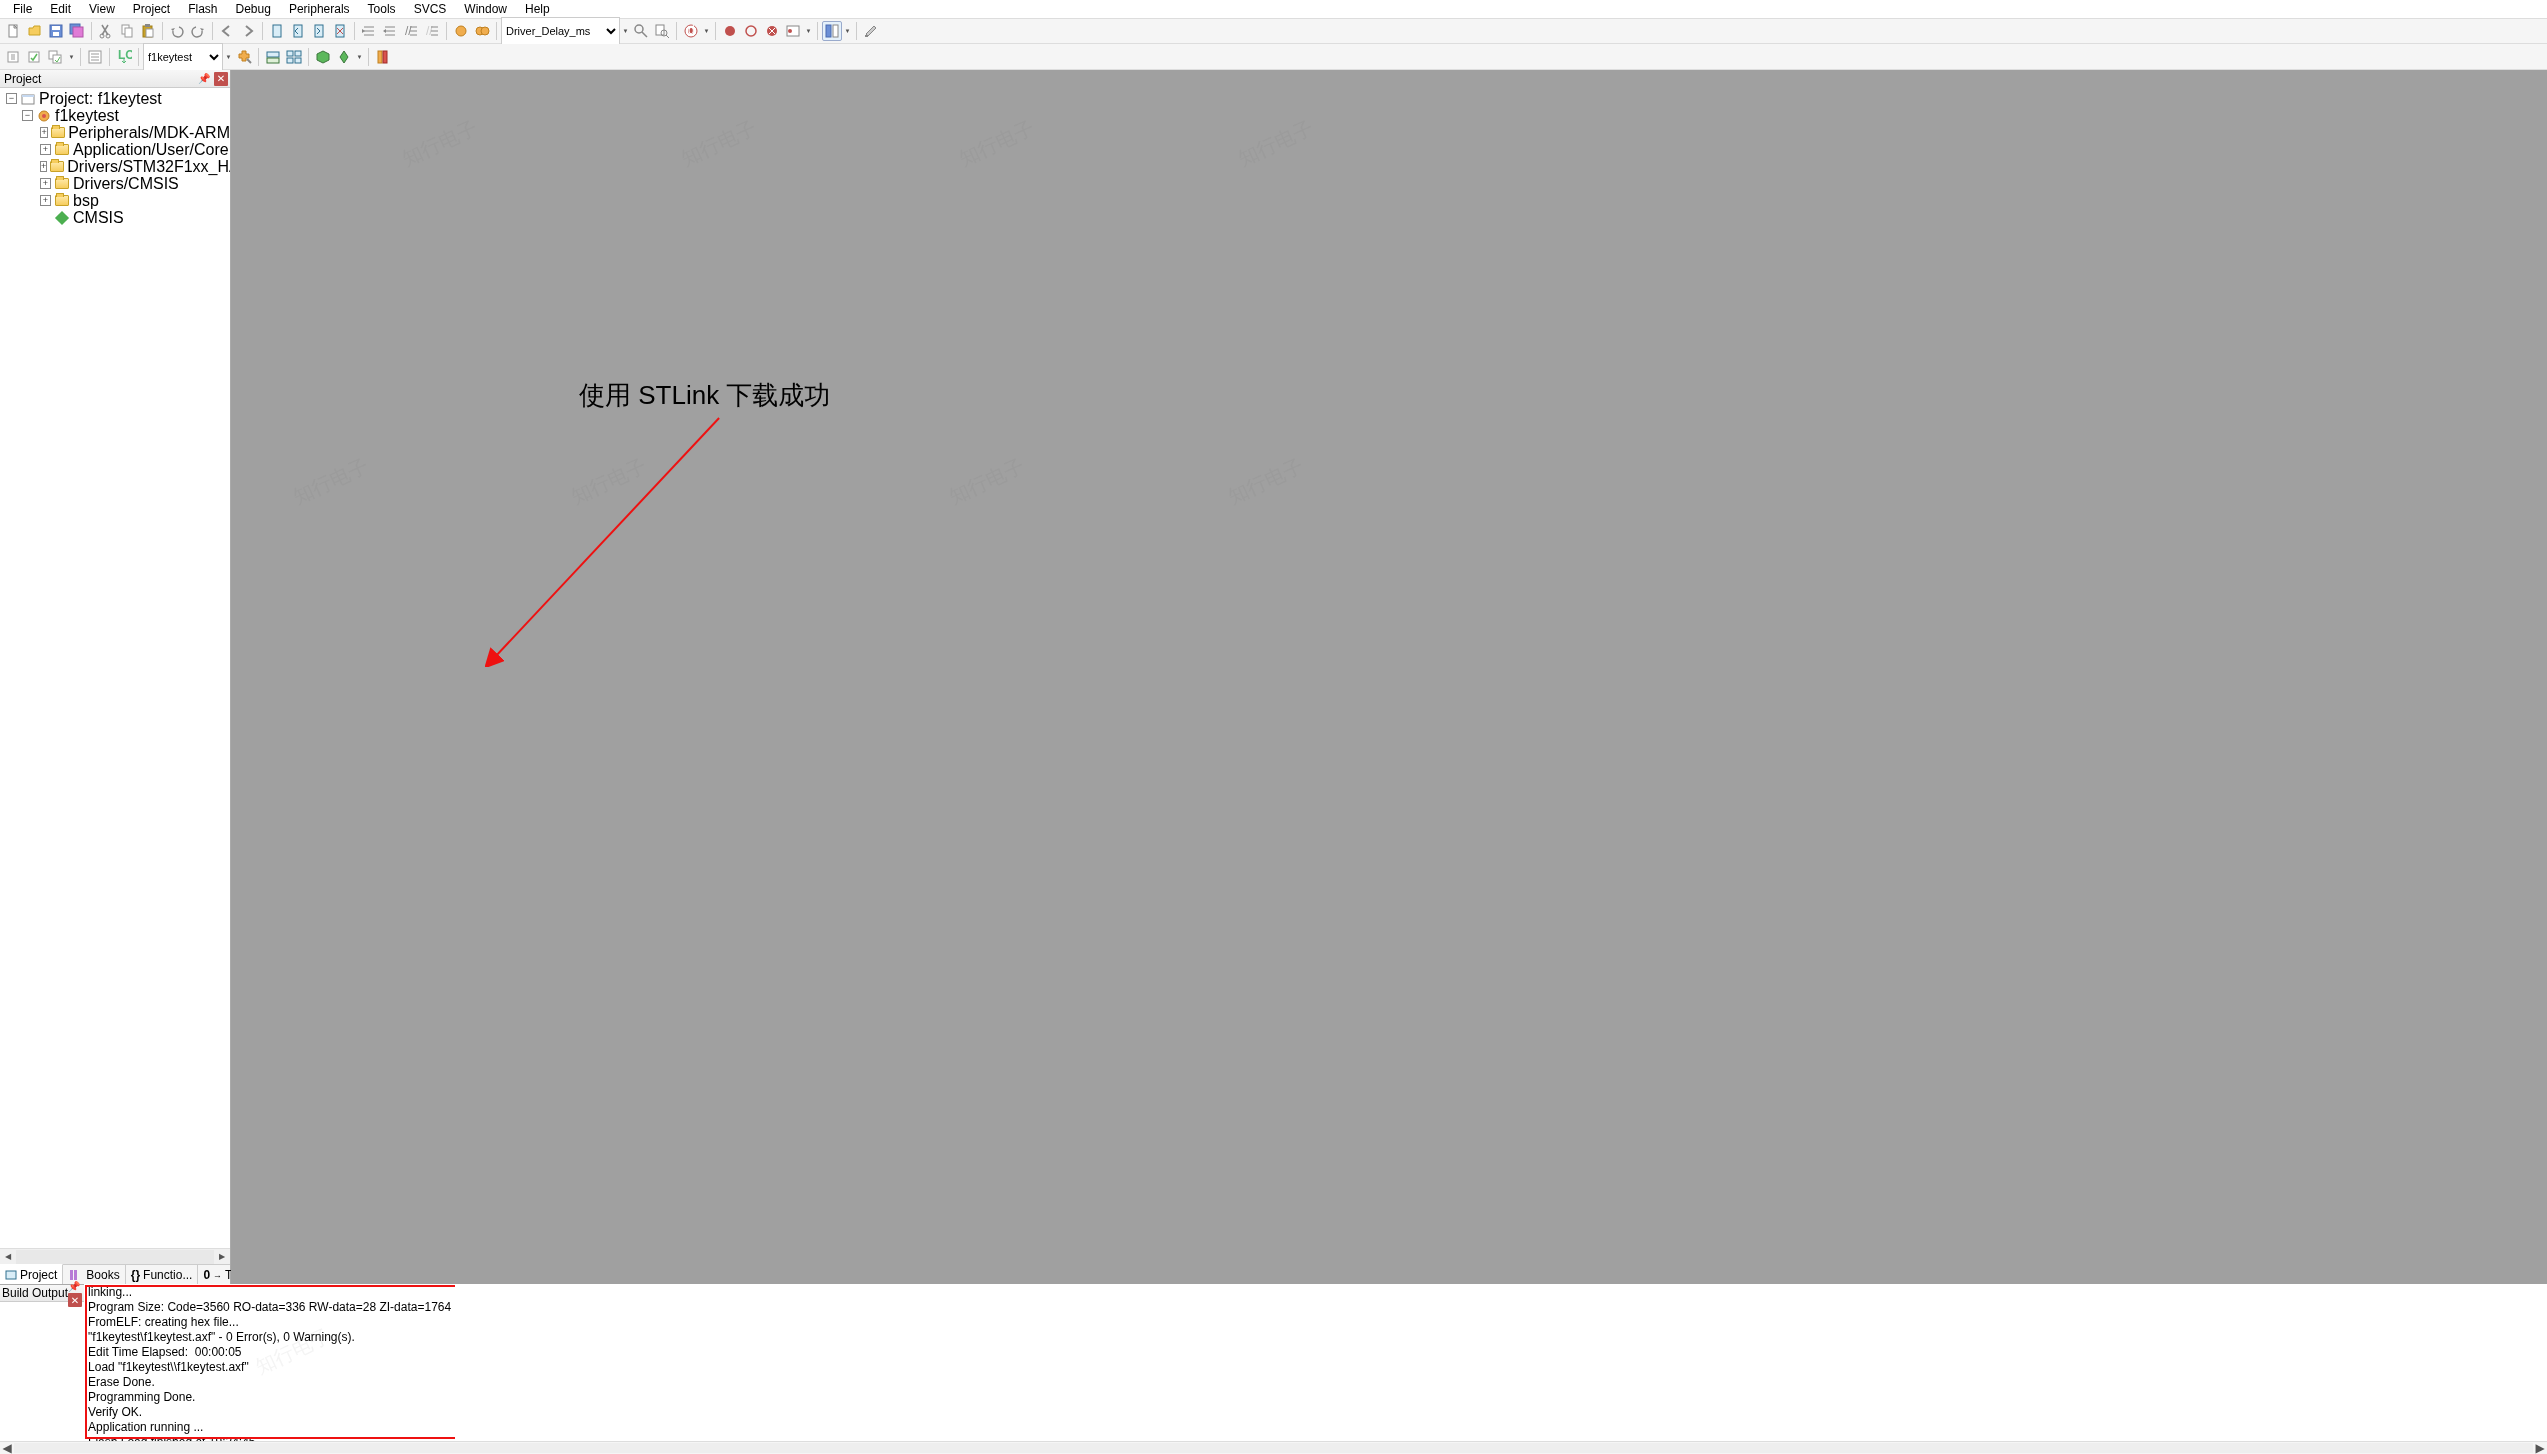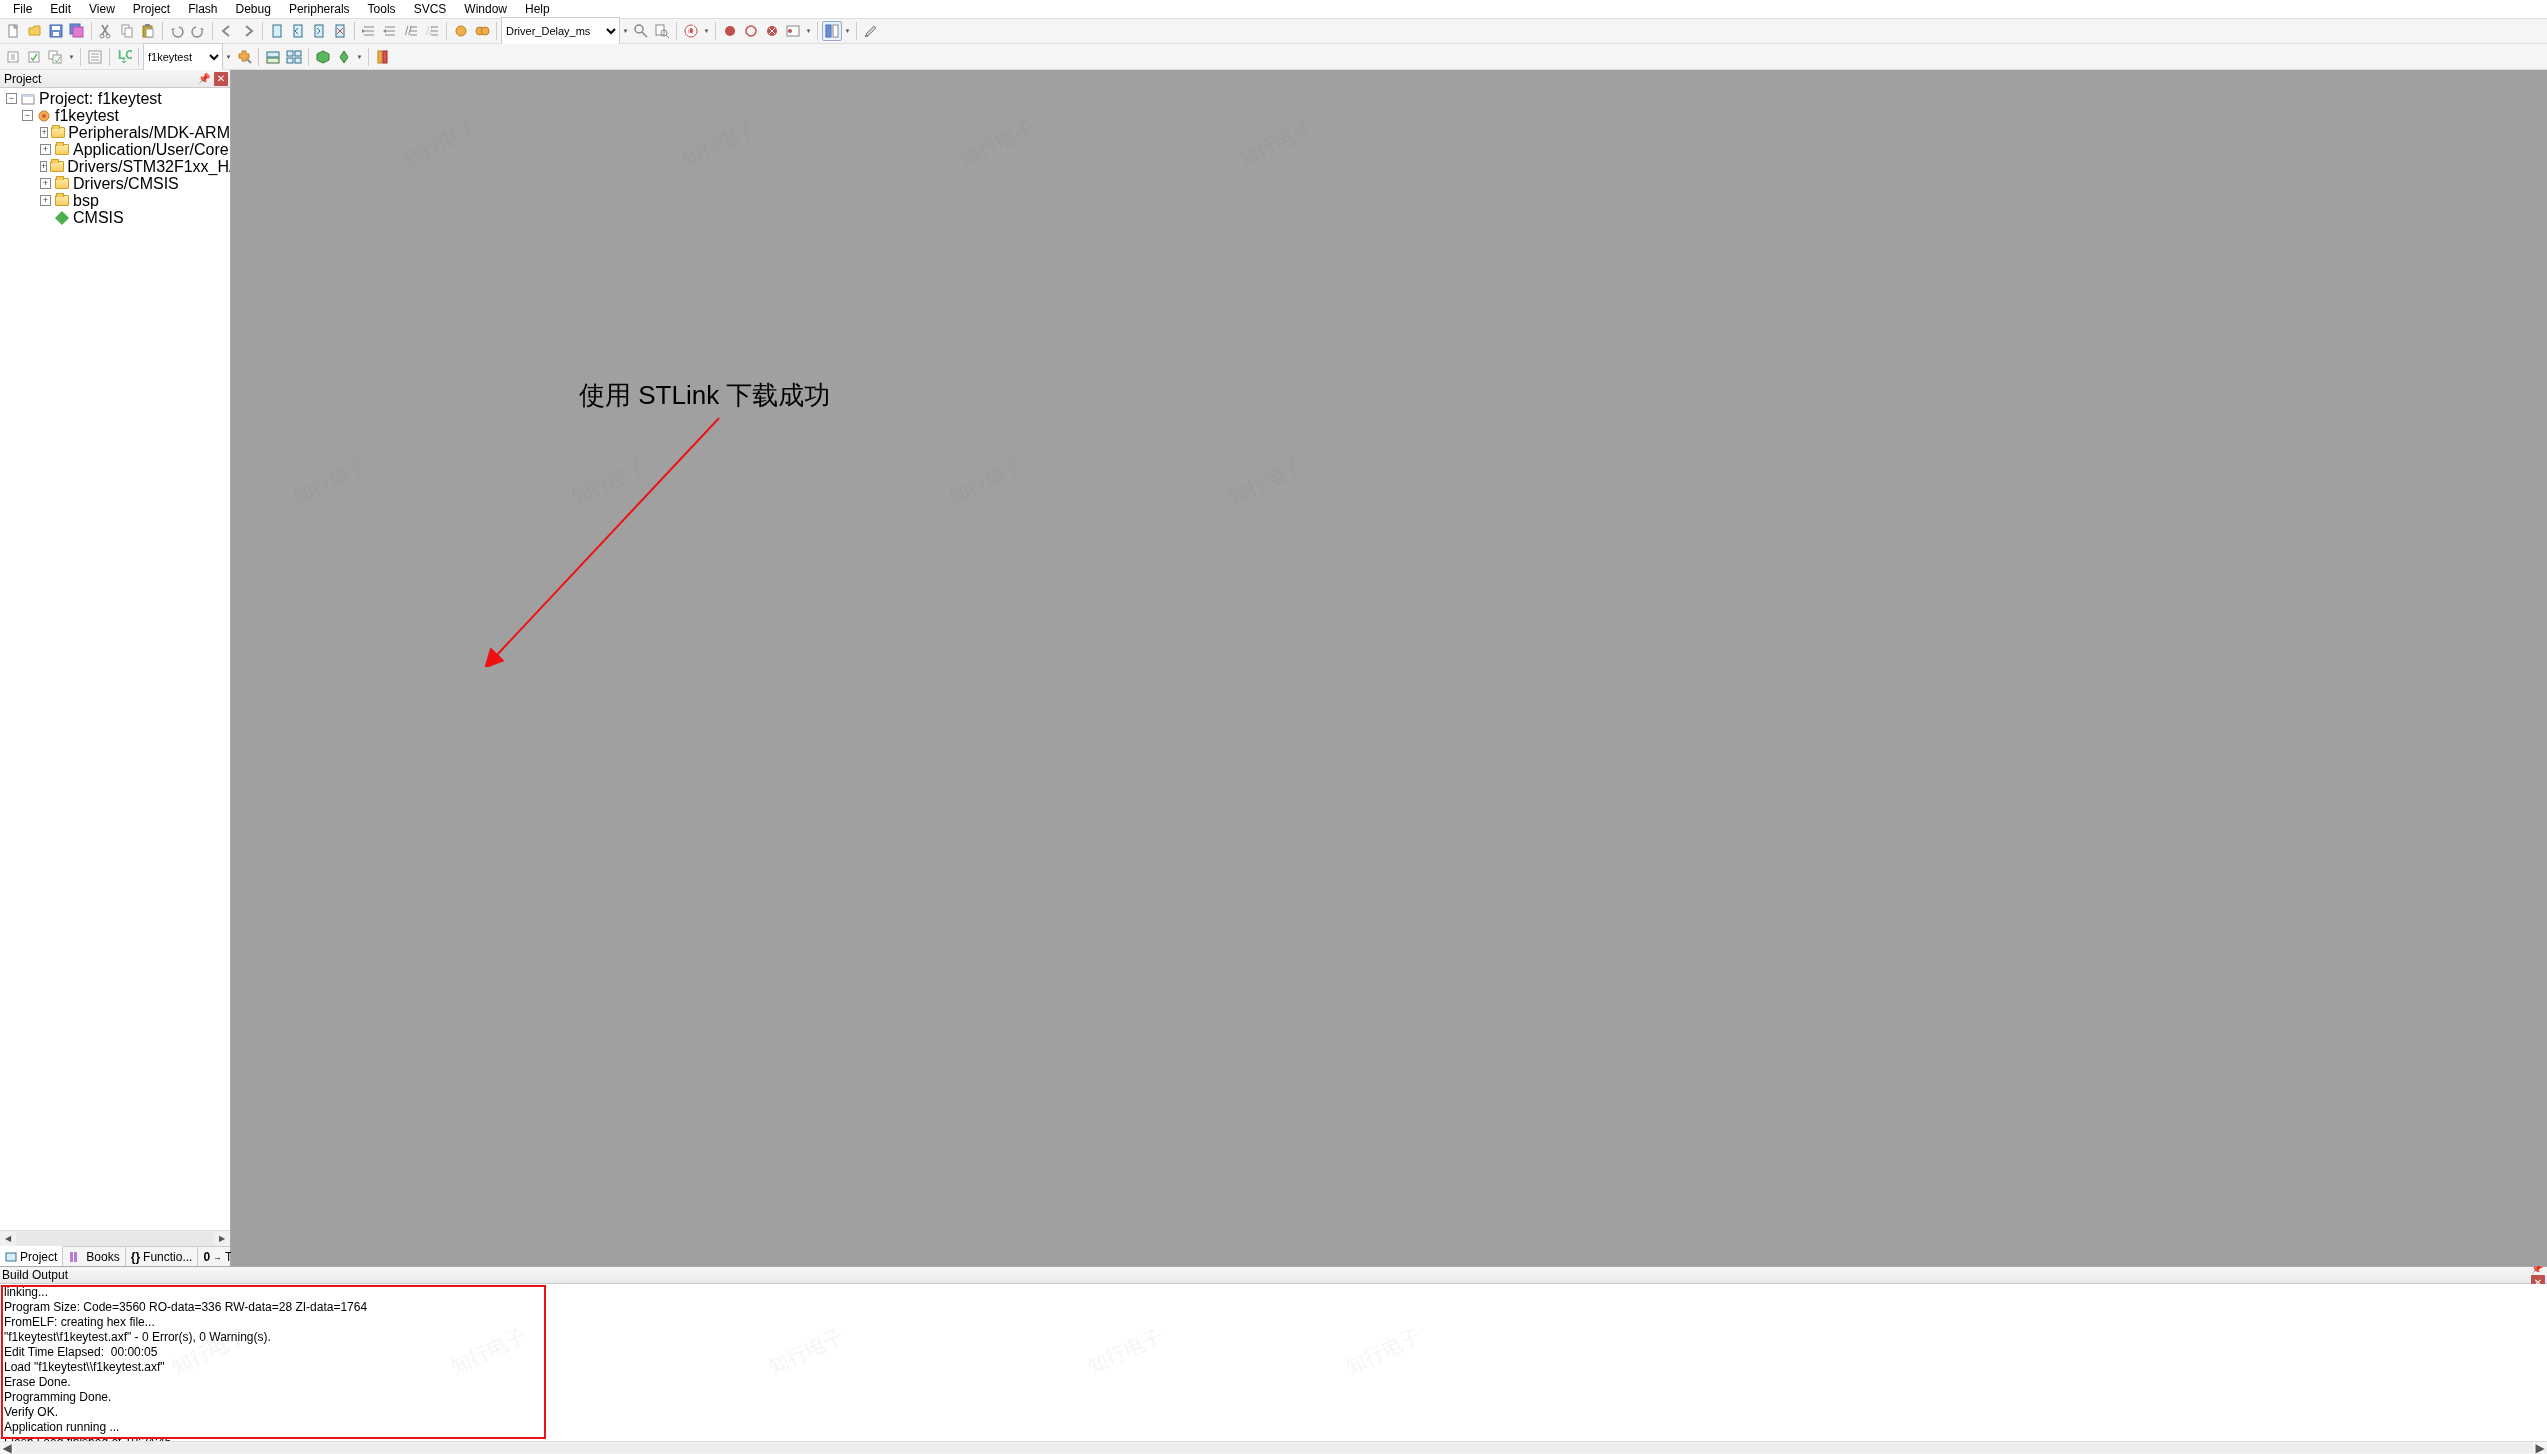--- a/index.html
+++ b/index.html
@@ -51,21 +51,21 @@
 .editor-area { flex: 1; background: #a0a0a0; position: relative; }
 
 
 .annotation-text { position:absolute; color:#000000; font-size: 26px; font-weight: 500; left: 348px; top: 308px; white-space: nowrap; }
 .annotation-arrow { position:absolute; left: 254px; top: 338px; pointer-events:none; }
 
 
 .watermark { position:absolute; color: rgba(100,100,100,0.07); font-size: 20px; transform: rotate(-25deg); pointer-events:none; white-space:nowrap; }
 
 
-.build-output-container { display:flex; flex-direction:column; }
+.build-output-container { display:flex; flex-direction:row; }
 .build-title { display:flex; align-items:center; justify-content:space-between; background: linear-gradient(#f7f7f7,#e9e9e9); border-top:1px solid #aaa; border-bottom:1px solid #ccc; height:18px; padding:0 2px; font-size:11px; }
 .build-body { height: 157px; overflow:auto; background:#fff; font-family: "Courier New", monospace; font-size: 12px; line-height: 14px; padding: 1px 4px; white-space: pre; position:relative; }
 .build-highlight { position:absolute; border: 2px solid #e11; left:1px; top:1px; width: 545px; height: 154px; pointer-events:none; }
 
 .status-scroll { height: 13px; background:#f5f5f5; border-top:1px solid #ddd; display:flex; align-items:center; font-size:8px; color:#555;}
 .status-scroll .arrow { width:14px; text-align:center; cursor:pointer;}
 .status-scroll .track { flex:1; height:10px; background:#eee; }
 
 
 .folder-ico { width:14px; height:11px; background: linear-gradient(#ffe9a8,#f6cd5e); border:1px solid #c9a227; border-radius:1px; position:relative;}

